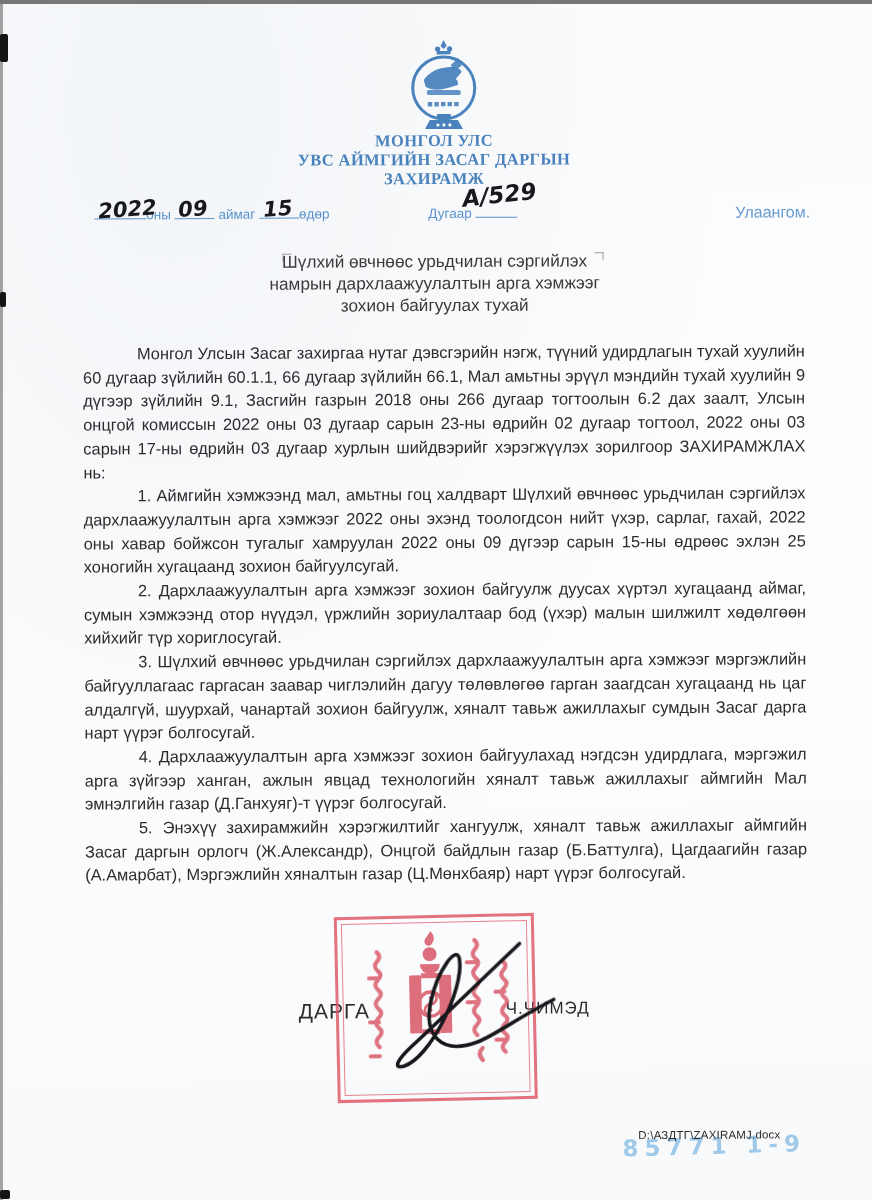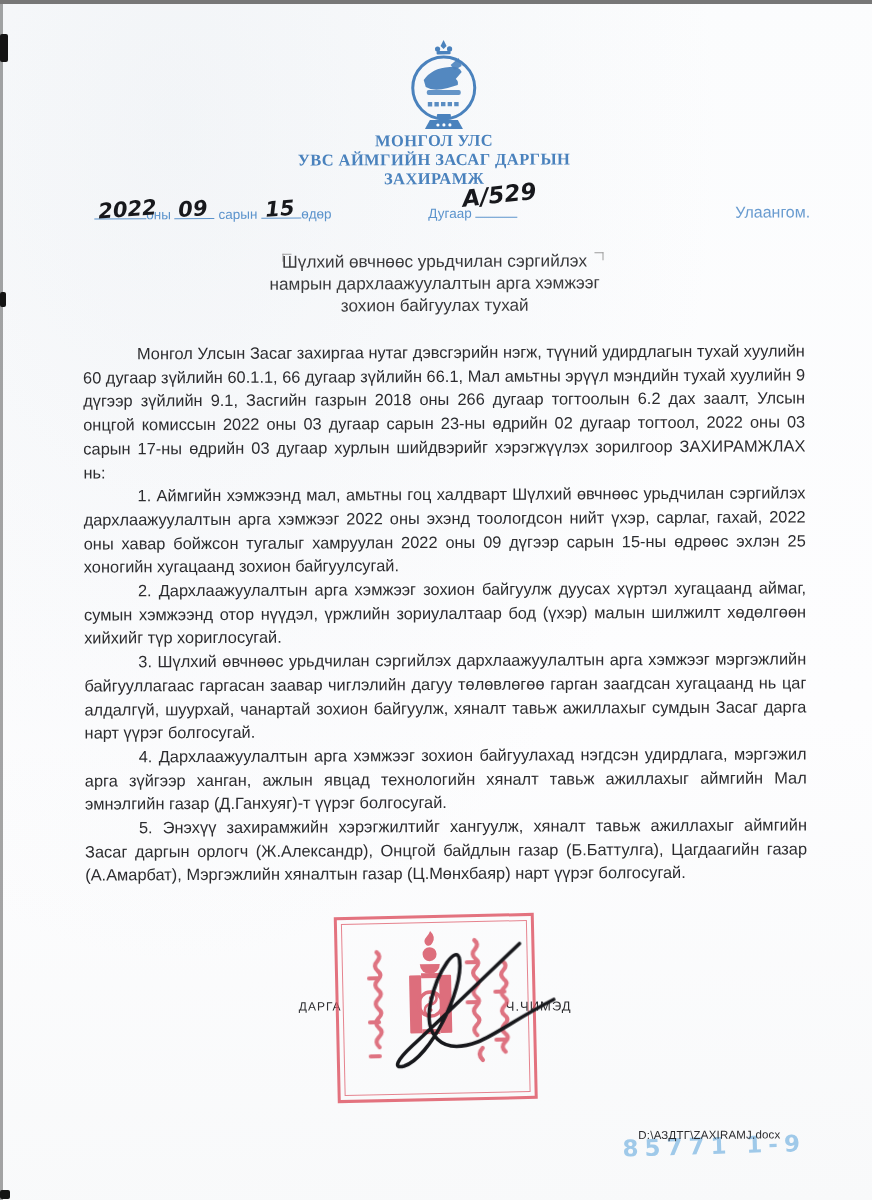--- a/index.html
+++ b/index.html
@@ -45,22 +45,22 @@
   .corner{ position:absolute; width:9px; height:8px; border-top:1.5px solid #9b9b9b; }
   .corner-l{ left:284px; top:249px; border-left:1.5px solid #9b9b9b; }
   .corner-r{ left:596px; top:249px; border-right:1.5px solid #9b9b9b; }
 
   
   .body-text{ position:absolute; left:84px; top:337px; width:722px;
               font-size:16.4px; line-height:23.7px; text-align:justify; color:#2c2c2f; }
   .body-text p{ margin:0; text-indent:54px; }
 
   
-  .sig-title{ position:absolute; left:297px; top:995px; font-size:12px; letter-spacing:1px; color:#2c2c2f; }
-  .sig-name { position:absolute; left:504px; top:995px; font-size:13px; letter-spacing:1px; color:#2c2c2f; }
+  .sig-title{ position:absolute; left:297px; top:995px; font-size:21px; letter-spacing:1px; color:#2c2c2f; }
+  .sig-name { position:absolute; left:504px; top:995px; font-size:17px; letter-spacing:1px; color:#2c2c2f; }
   .stamp{ position:absolute; left:334px; top:911px; width:200px; height:186px;
           transform:rotate(-1deg); border:3.5px solid rgba(221,80,95,.8); }
   .stamp-inner{ position:absolute; inset:4px; border:1.8px solid rgba(221,80,95,.7); }
   .sig-ink{ position:absolute; left:366px; top:926px; z-index:5; }
 
   
   .file-path{ position:absolute; left:636px; top:1126px; font-size:11.5px; font-weight:400;
               letter-spacing:.2px; color:#2b2b2e; }
   .faded-stamp{ position:absolute; left:620px; top:1130px; font-family:"DejaVu Sans", sans-serif;
                 font-size:23px; font-weight:700; letter-spacing:6px; color:#7db7e3;
@@ -109,21 +109,21 @@
 
     <div class="org">
       <div>МОНГОЛ УЛС</div>
       <div>УВС АЙМГИЙН ЗАСАГ ДАРГЫН</div>
       <div>ЗАХИРАМЖ</div>
     </div>
 
     <div class="dateline">
       <div class="date-left">
         <span class="blank w46"><span class="hand">2022</span></span><span>оны</span>
-        <span class="blank w36"><span class="hand">09</span></span> <span>сарын</span>
+        <span class="blank w36"><span class="hand">09</span></span> <span>аймаг</span>
         <span class="blank w36"><span class="hand">15</span></span><span>өдөр</span>
       </div>
       <div class="num-group">
         <span>Дугаар</span>
         <span class="blank"></span>
         <span class="hand num-value">А/529</span>
       </div>
       <div class="place">Улаангом.</div>
     </div>
 

